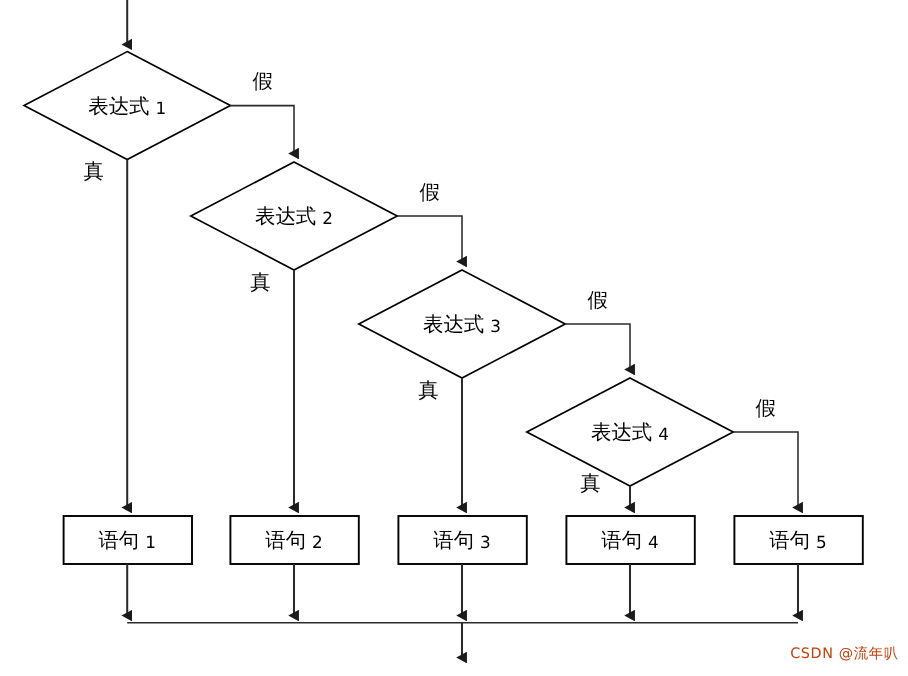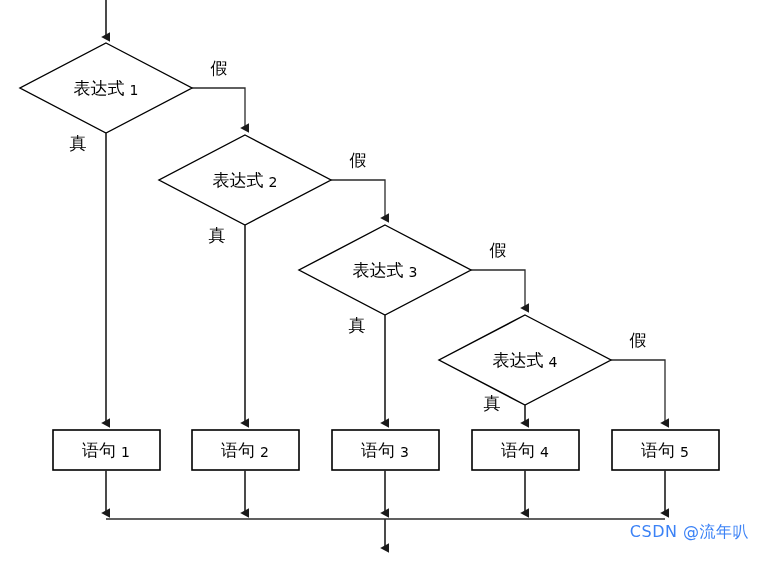--- a/index.html
+++ b/index.html
@@ -57,24 +57,24 @@
   .edge-label {
     font-family: "DejaVu Sans", "Liberation Sans", sans-serif;
     font-size: 17px;
     fill: #000000;
     text-anchor: middle;
     dominant-baseline: middle;
   }
   .watermark {
     position: absolute;
     right: 8px;
-    bottom: 20px;
+    bottom: 10px;
     font-family: "DejaVu Sans", "Liberation Sans", sans-serif;
-    font-size: 16px;
-    color: #3b82f6;
+    font-size: 12px;
+    color: #c2410c;
     letter-spacing: 0.5px;
     user-select: none;
   }
 </style>
 </head>
 <body>
 
 <div id="canvas">
 
   <svg id="flow-svg" viewBox="0 0 757 563">

